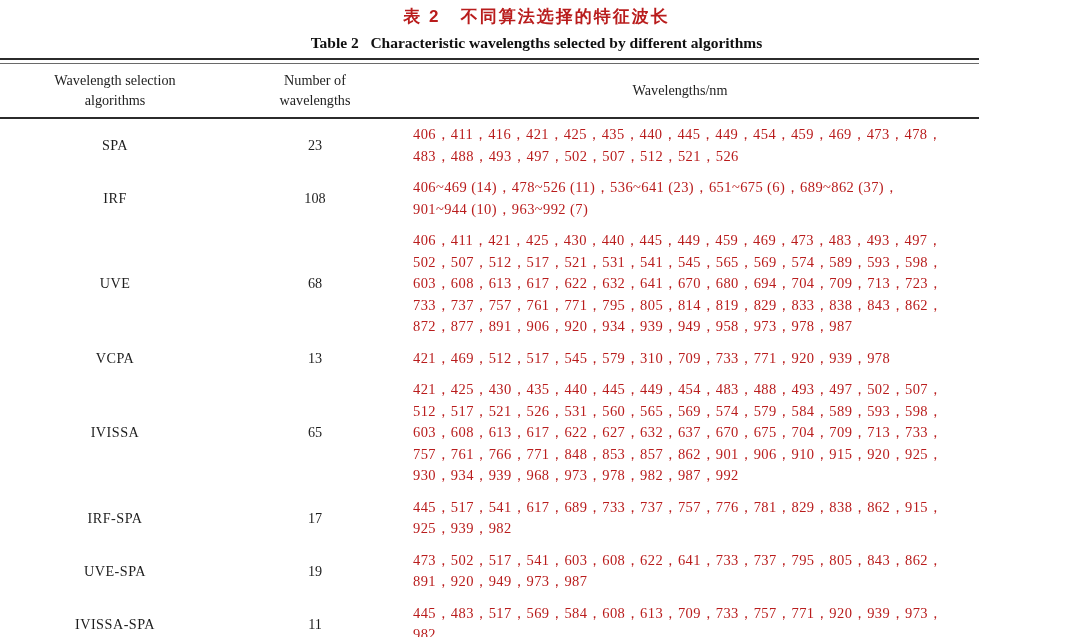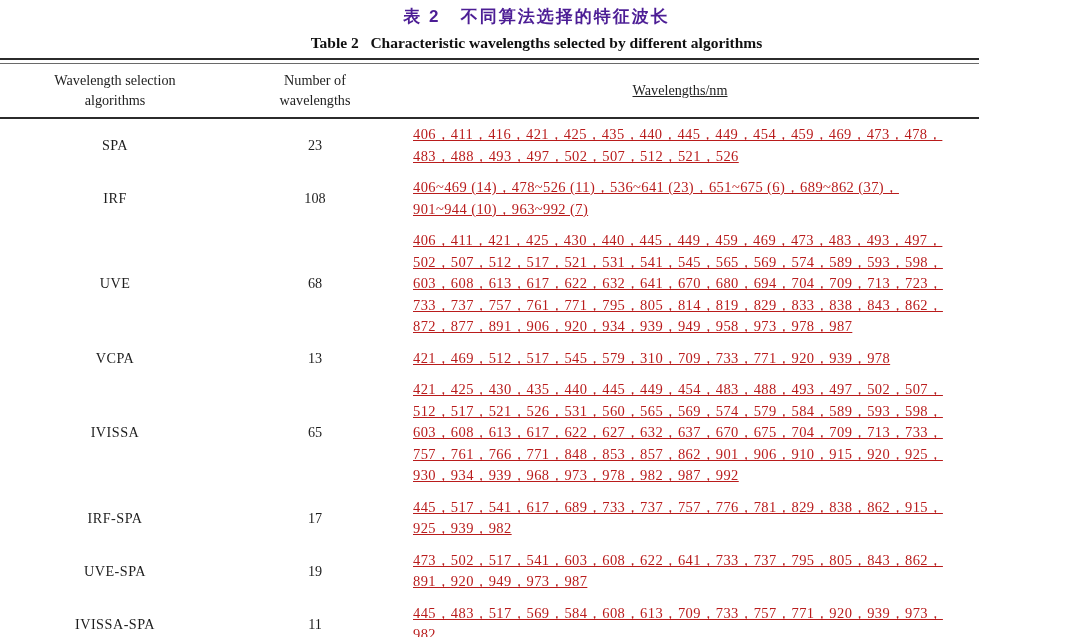--- a/index.html
+++ b/index.html
@@ -10,21 +10,21 @@
     -webkit-font-smoothing:antialiased;
   }
   .page{padding-top:5px;}
   .title-zh{
     text-align:center;
     font-weight:bold;
     font-size:17px;
     letter-spacing:2px;
     white-space:pre;
     font-family:"Liberation Sans", sans-serif;
-    color:#4c1d95;
+    color:#b91c1c;
   }
   .title-en{
     text-align:center;
     font-weight:bold;
     font-size:15.5px;
     margin-top:6px;
     margin-bottom:6px;
     white-space:pre;
     color:#111;
   }
@@ -35,21 +35,21 @@
     border-bottom:1px solid #6a6a6a;
   }
   .rule-single{
     height:0;
     border-top:2px solid #2b2b2b;
   }
   .row{display:flex;align-items:center;}
   .hdr{padding:6px 0 7px 0;}
   .c1{width:230px;flex:0 0 230px;text-align:center;}
   .c2{width:170px;flex:0 0 170px;text-align:center;}
-  .c3{flex:1 1 auto;text-align:left;padding:0 32px 0 13px;text-decoration:underline;}
+  .c3{flex:1 1 auto;text-align:left;padding:0 32px 0 13px;}
   .hcell{
     font-size:14.2px;
     line-height:20px;
     color:#222;
   }
   .hcell .hline{display:block;}
   .c3.hcell{text-align:center;}
   .body-row{padding:5px 0;}
   .alg{
     font-size:14.2px;

